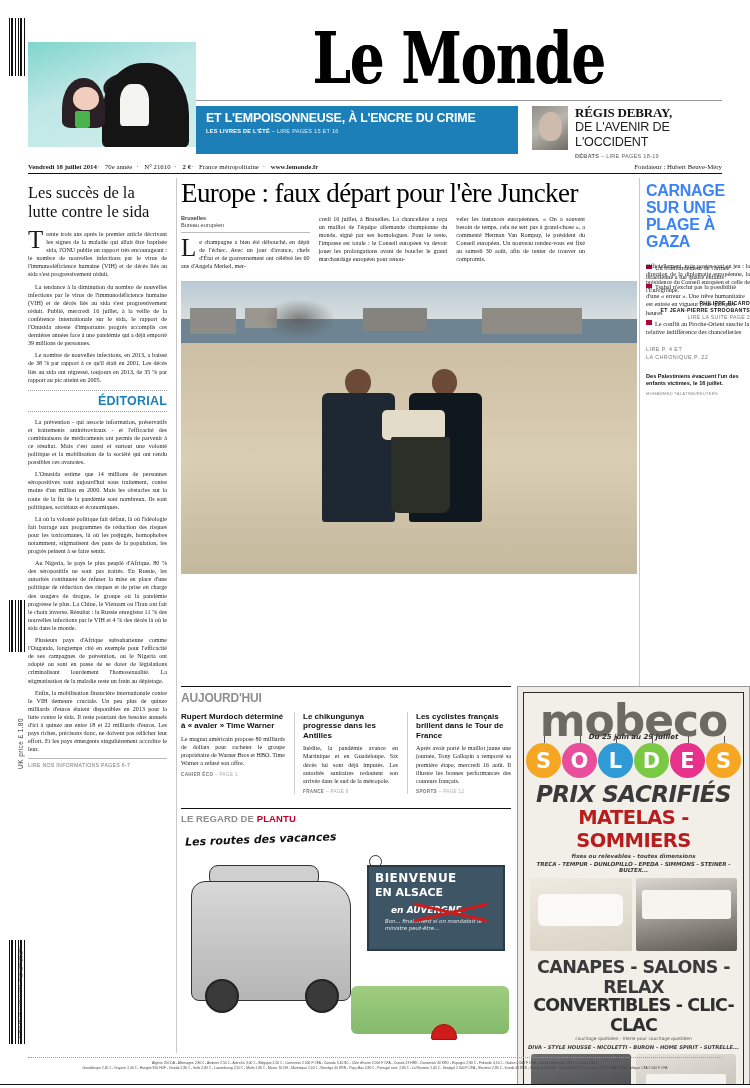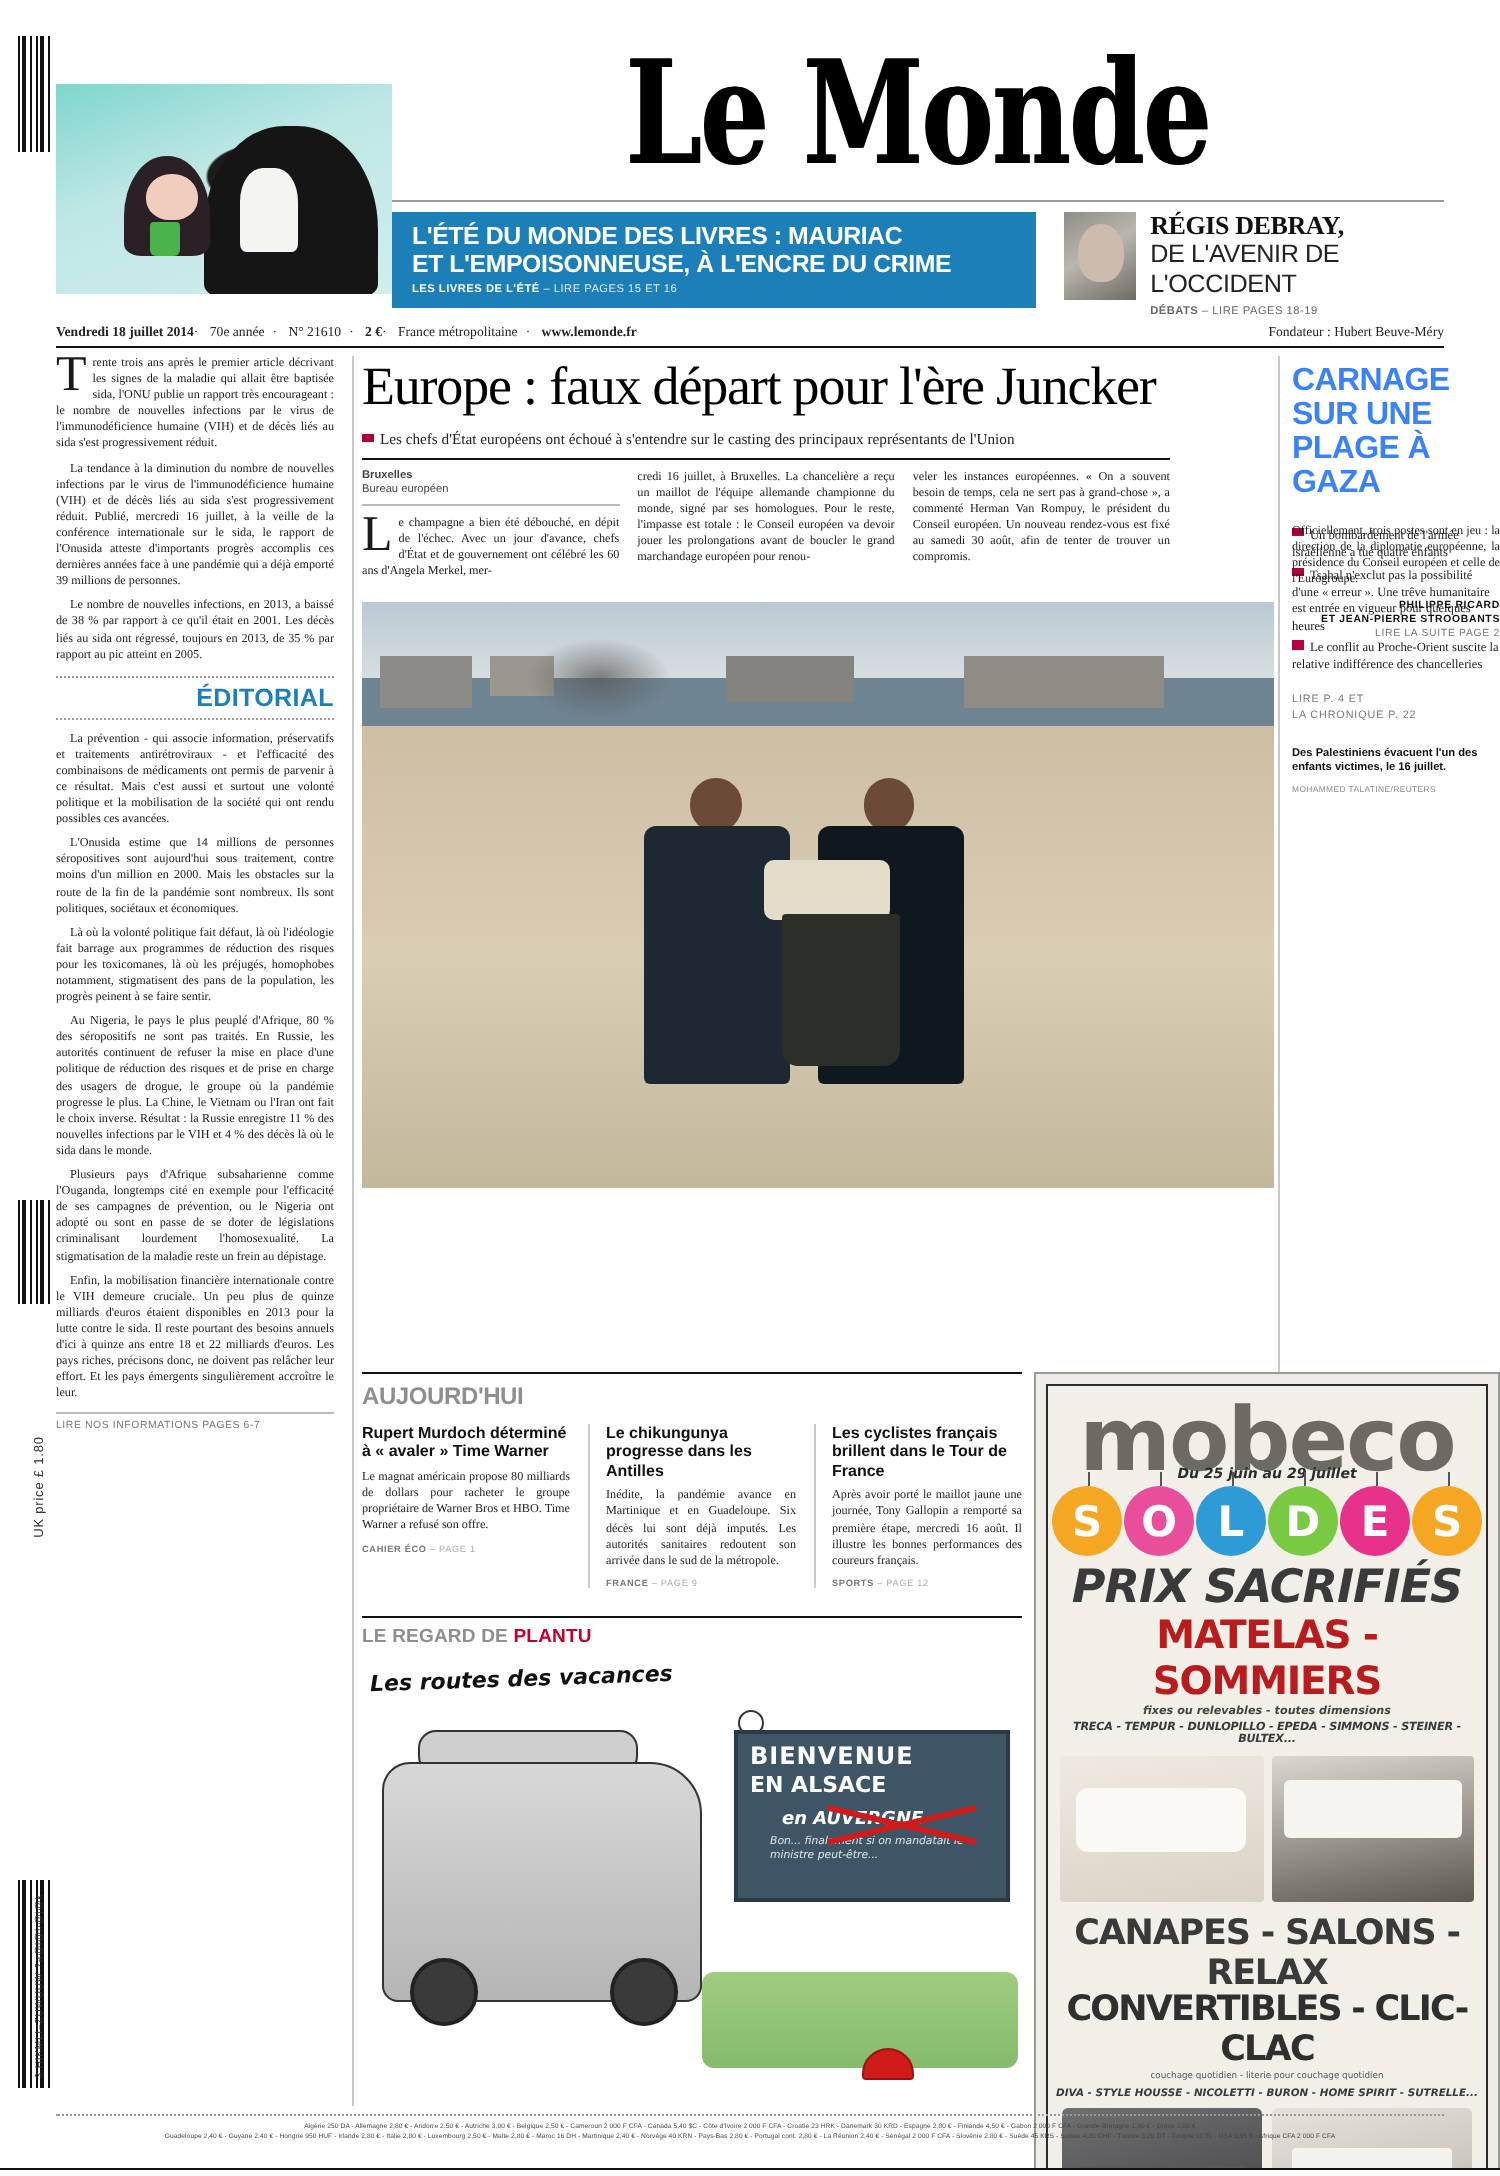--- a/index.html
+++ b/index.html
@@ -294,21 +294,20 @@
     </div>
 
     <div class="logo">
       <span>Le Monde</span>
     </div>
 
     <div class="hr-thin" style="top:86px;"></div>
 
     <div class="promo">
       <div class="promo-blue">
-        <div class="l1">L'ÉTÉ DU MONDE DES LIVRES : MAURIAC</div>
         <div class="l2">ET L'EMPOISONNEUSE, À L'ENCRE DU CRIME</div>
         <div class="kick">
           <span>LES LIVRES DE L'ÉTÉ</span>
           <em> – <span>LIRE PAGES 15 ET 16</span></em>
         </div>
       </div>
       <div class="promo-right">
         <div class="promo-portrait"></div>
         <div class="promo-txt">
           <div class="t1">RÉGIS DEBRAY,</div>
@@ -333,20 +332,21 @@
     </div>
     <div>Fondateur : Hubert Beuve-Méry</div>
   </div>
 
   <div class="cols">
 
     <div class="vrule" style="left:148px;"></div>
     <div class="vrule" style="left:611px;"></div>
 
     <div class="col-left">
+      <div class="sida-title">Les succès de la lutte contre le sida</div>
       <div class="bodytext">
         <p class="dropcap nodent">Trente trois ans après le premier article décrivant les signes de la maladie qui allait être baptisée sida, l'ONU publie un rapport très encourageant : le nombre de nouvelles infections par le virus de l'immunodéficience humaine (VIH) et de décès liés au sida s'est progressivement réduit.</p>
         <p>La tendance à la diminution du nombre de nouvelles infections par le virus de l'immunodéficience humaine (VIH) et de décès liés au sida s'est progressivement réduit. Publié, mercredi 16 juillet, à la veille de la conférence internationale sur le sida, le rapport de l'Onusida atteste d'importants progrès accomplis ces dernières années face à une pandémie qui a déjà emporté 39 millions de personnes.</p>
         <p>Le nombre de nouvelles infections, en 2013, a baissé de 38 % par rapport à ce qu'il était en 2001. Les décès liés au sida ont régressé, toujours en 2013, de 35 % par rapport au pic atteint en 2005.</p>
       </div>
 
       <div class="edit-head">ÉDITORIAL</div>
 
       <div class="bodytext">
         <p>La prévention - qui associe information, préservatifs et traitements antirétroviraux - et l'efficacité des combinaisons de médicaments ont permis de parvenir à ce résultat. Mais c'est aussi et surtout une volonté politique et la mobilisation de la société qui ont rendu possibles ces avancées.</p>
@@ -355,23 +355,20 @@
         <p>Au Nigeria, le pays le plus peuplé d'Afrique, 80 % des séropositifs ne sont pas traités. En Russie, les autorités continuent de refuser la mise en place d'une politique de réduction des risques et de prise en charge des usagers de drogue, le groupe où la pandémie progresse le plus. La Chine, le Vietnam ou l'Iran ont fait le choix inverse. Résultat : la Russie enregistre 11 % des nouvelles infections par le VIH et 4 % des décès là où le sida dans le monde.</p>
         <p>Plusieurs pays d'Afrique subsaharienne comme l'Ouganda, longtemps cité en exemple pour l'efficacité de ses campagnes de prévention, ou le Nigeria ont adopté ou sont en passe de se doter de législations criminalisant lourdement l'homosexualité. La stigmatisation de la maladie reste un frein au dépistage.</p>
         <p>Enfin, la mobilisation financière internationale contre le VIH demeure cruciale. Un peu plus de quinze milliards d'euros étaient disponibles en 2013 pour la lutte contre le sida. Il reste pourtant des besoins annuels d'ici à quinze ans entre 18 et 22 milliards d'euros. Les pays riches, précisons donc, ne doivent pas relâcher leur effort. Et les pays émergents singulièrement accroître le leur.</p>
       </div>
 
       <div class="lire-foot">LIRE NOS INFORMATIONS PAGES 6-7</div>
     </div>
 
     <div class="col-main">
       <div class="main-head">Europe : faux départ pour l'ère Juncker</div>
-      <div class="subhead">
-        <span class="sq"></span><span>Les chefs d'État européens ont échoué à s'entendre sur le casting des principaux représentants de l'Union</span>
-      </div>
 
       <div class="three">
         <div class="c">
           <div class="bureau">
             <span style="display:inline;font-weight:700">Bruxelles</span>
             <span>Bureau européen</span>
           </div>
           <div class="bureau-rule"></div>
           <div class="bodytext">
             <p class="dropcap nodent">Le champagne a bien été débouché, en dépit de l'échec. Avec un jour d'avance, chefs d'État et de gouvernement ont célébré les 60 ans d'Angela Merkel, mer-</p>

